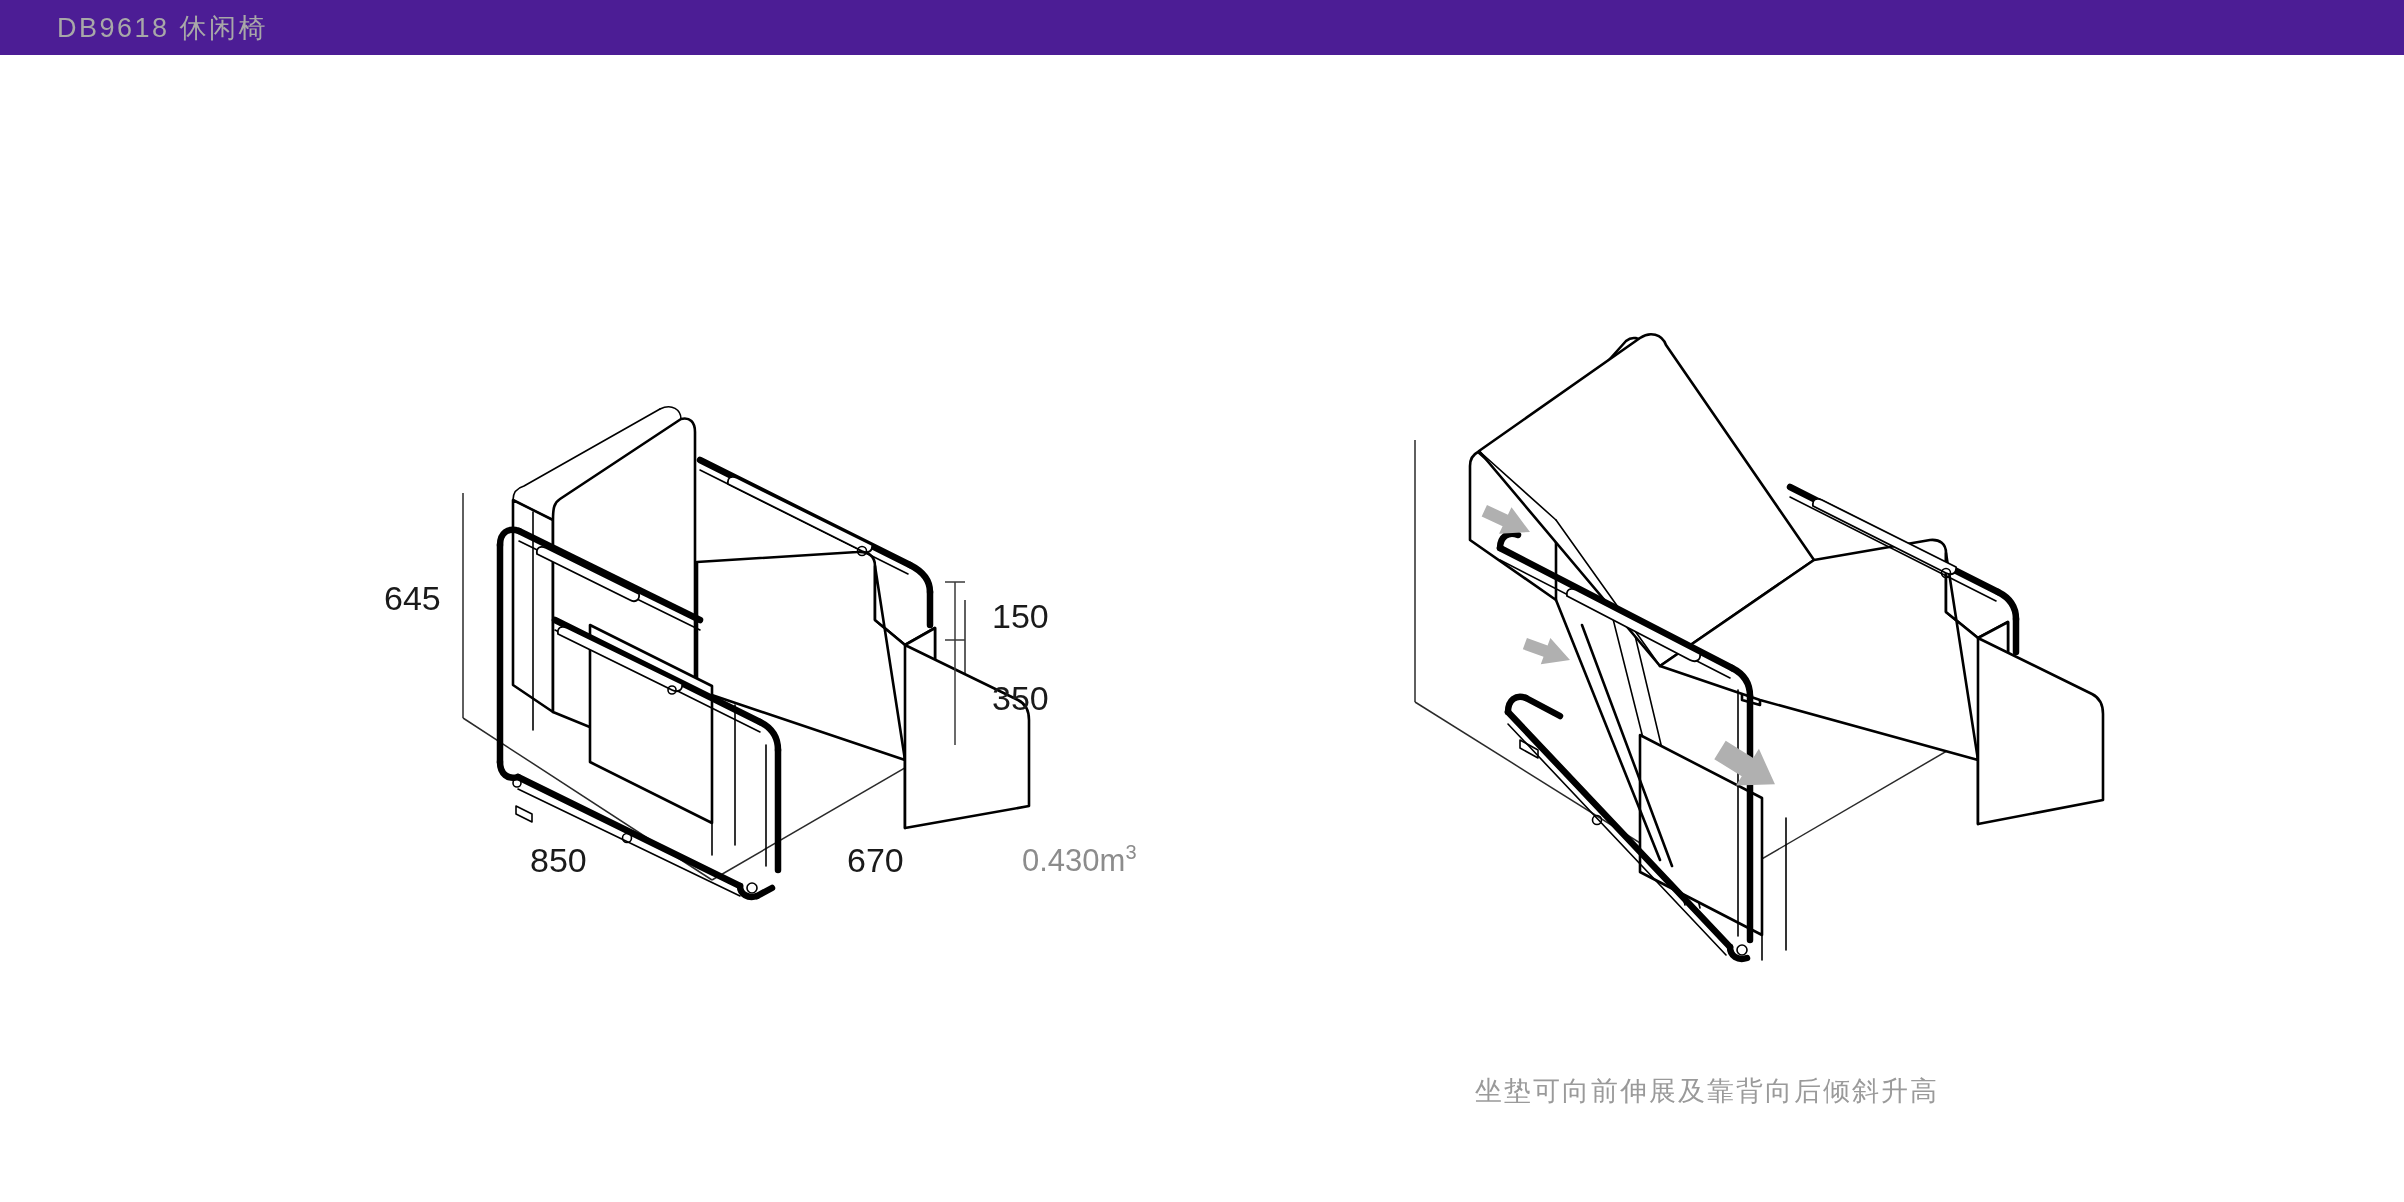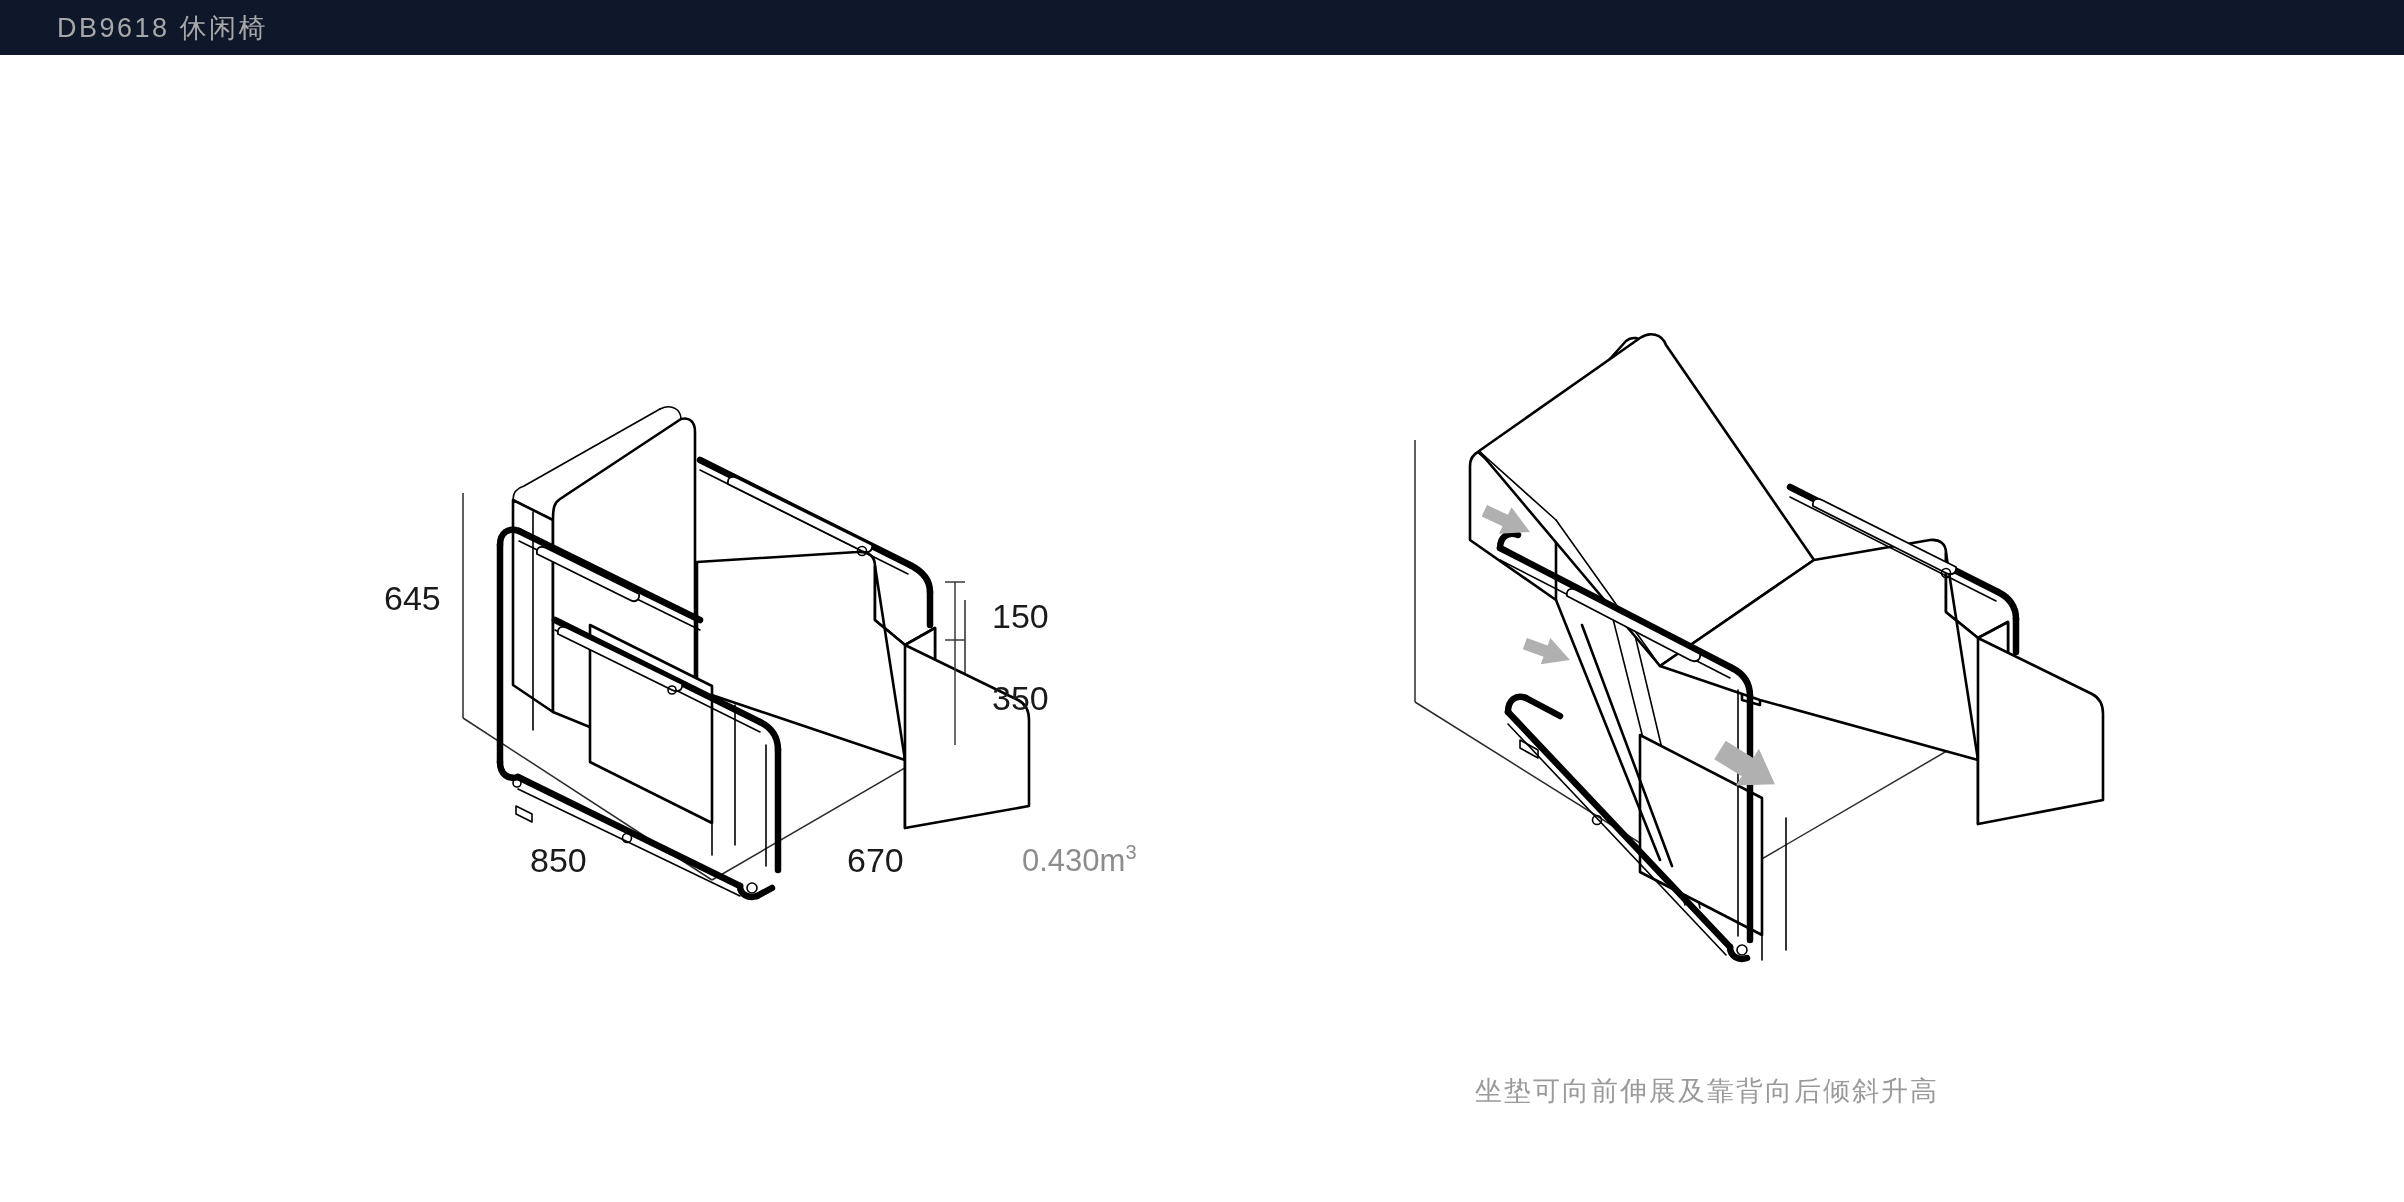--- a/index.html
+++ b/index.html
@@ -20,21 +20,21 @@
     width: 2404px;
     height: 1202px;
     background: #ffffff;
   }
   
   #header-bar {
     position: absolute;
     left: 0; top: 0;
     width: 2404px;
     height: 55px;
-    background: #0f172a;
+    background: #4c1d95;
   }
   #header-title {
     position: absolute;
     left: 57px;
     top: 50%;
     transform: translateY(-50%);
     font-size: 27px;
     letter-spacing: 2.5px;
     color: #a8a8a8;
     white-space: nowrap;

